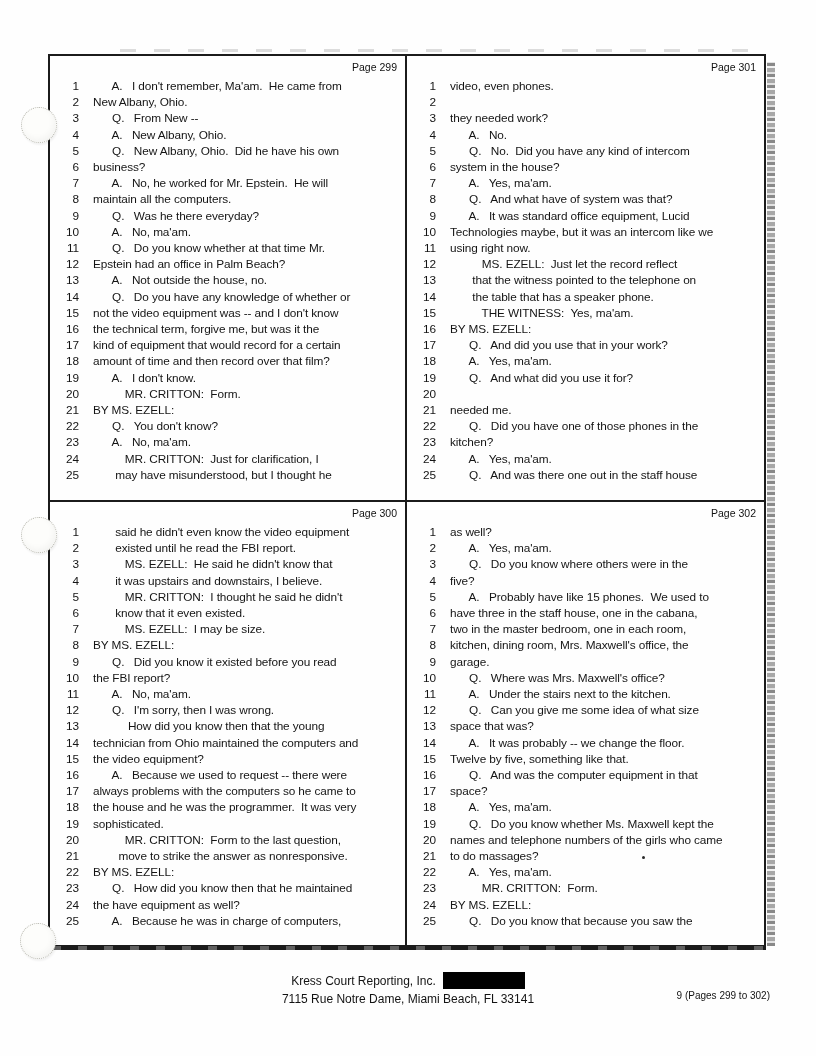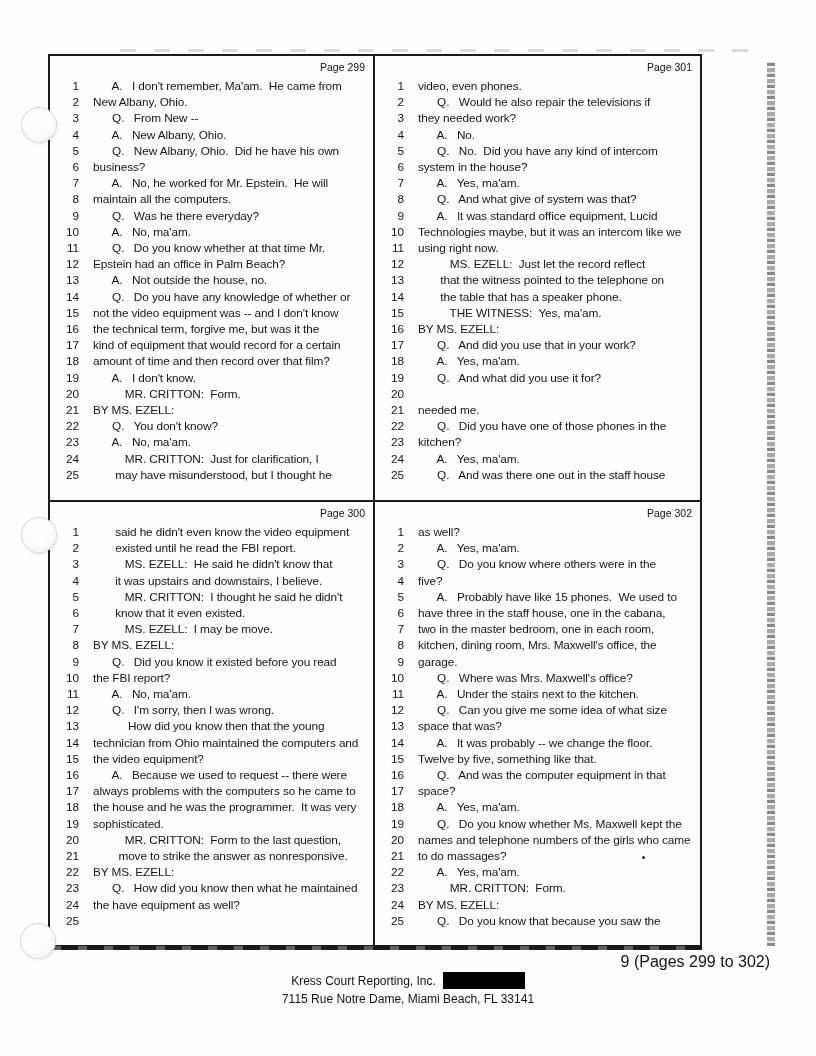--- a/index.html
+++ b/index.html
@@ -7,42 +7,42 @@
     width:816px;height:1056px;
     background:#ffffff;
     font-family:"Liberation Sans", sans-serif;
     color:#141414;
     -webkit-font-smoothing:antialiased;
   }
   .sheet{position:relative;width:816px;height:1056px;background:#fefefe;overflow:hidden;}
 
   
   .ttable{
-    position:absolute;left:48px;top:54px;width:654px;height:896px;
+    position:absolute;left:48px;top:54px;width:718px;height:896px;
     box-sizing:border-box;
     border:2px solid #1b1b1b;border-bottom-width:5px;
     display:grid;grid-template-columns:1fr 1fr;grid-template-rows:446px 1fr;
     background:#fefefe;
   }
   .cell{box-sizing:border-box;padding:3px 5px 0 9px;overflow:hidden;}
   .cell.cleft{border-right:2px solid #1b1b1b;}
   .cell.ctop{border-bottom:2px solid #1b1b1b;}
   .page-header{
     text-align:right;font-size:10.5px;line-height:13px;
     padding:2px 3px 3px 0;color:#111;
   }
   .lines{margin-top:1px;}
   .line{display:flex;font-size:11.8px;line-height:16.2px;letter-spacing:-0.1px;}
   .ln{flex:0 0 20px;text-align:right;}
   .lt{margin-left:14px;white-space:pre;}
 
   
   .page-label{
-    position:absolute;top:953px;right:46px;
-    font-size:16px;color:#131313;
+    position:absolute;top:990px;right:46px;
+    font-size:10px;color:#131313;
   }
   .footer{
     position:absolute;top:972px;left:0;width:816px;
     text-align:center;font-size:12px;line-height:17.5px;color:#131313;
   }
   .redaction{
     display:inline-block;width:82px;height:17px;background:#000;
     vertical-align:-4px;margin-left:7px;
   }
 
@@ -201,21 +201,20 @@
 
     <div class="cell ctop">
       <div class="page-header">Page 301</div>
       <div class="lines">
           <div class="line">
             <span class="ln">1</span>
             <span class="lt">video, even phones.</span>
           </div>
           <div class="line">
             <span class="ln">2</span>
-            <span class="lt">      Q.   Would he also repair the televisions if</span>
           </div>
           <div class="line">
             <span class="ln">3</span>
             <span class="lt">they needed work?</span>
           </div>
           <div class="line">
             <span class="ln">4</span>
             <span class="lt">      A.   No.</span>
           </div>
           <div class="line">
@@ -225,21 +224,21 @@
           <div class="line">
             <span class="ln">6</span>
             <span class="lt">system in the house?</span>
           </div>
           <div class="line">
             <span class="ln">7</span>
             <span class="lt">      A.   Yes, ma'am.</span>
           </div>
           <div class="line">
             <span class="ln">8</span>
-            <span class="lt">      Q.   And what give of system was that?</span>
+            <span class="lt">      Q.   And what have of system was that?</span>
           </div>
           <div class="line">
             <span class="ln">9</span>
             <span class="lt">      A.   It was standard office equipment, Lucid</span>
           </div>
           <div class="line">
             <span class="ln">10</span>
             <span class="lt">Technologies maybe, but it was an intercom like we</span>
           </div>
           <div class="line">
@@ -326,21 +325,21 @@
           <div class="line">
             <span class="ln">5</span>
             <span class="lt">          MR. CRITTON:  I thought he said he didn't</span>
           </div>
           <div class="line">
             <span class="ln">6</span>
             <span class="lt">       know that it even existed.</span>
           </div>
           <div class="line">
             <span class="ln">7</span>
-            <span class="lt">          MS. EZELL:  I may be move.</span>
+            <span class="lt">          MS. EZELL:  I may be size.</span>
           </div>
           <div class="line">
             <span class="ln">8</span>
             <span class="lt">BY MS. EZELL:</span>
           </div>
           <div class="line">
             <span class="ln">9</span>
             <span class="lt">      Q.   Did you know it existed before you read</span>
           </div>
           <div class="line">
@@ -390,28 +389,29 @@
           <div class="line">
             <span class="ln">21</span>
             <span class="lt">        move to strike the answer as nonresponsive.</span>
           </div>
           <div class="line">
             <span class="ln">22</span>
             <span class="lt">BY MS. EZELL:</span>
           </div>
           <div class="line">
             <span class="ln">23</span>
-            <span class="lt">      Q.   How did you know then what he maintained</span>
+            <span class="lt">      Q.   How did you know then that he maintained</span>
           </div>
           <div class="line">
             <span class="ln">24</span>
             <span class="lt">the have equipment as well?</span>
           </div>
           <div class="line">
             <span class="ln">25</span>
+            <span class="lt">      A.   Because he was in charge of computers,</span>
           </div>
         </div>
     </div>
 
     <div class="cell">
       <div class="page-header">Page 302</div>
       <div class="lines">
           <div class="line">
             <span class="ln">1</span>
             <span class="lt">as well?</span>

